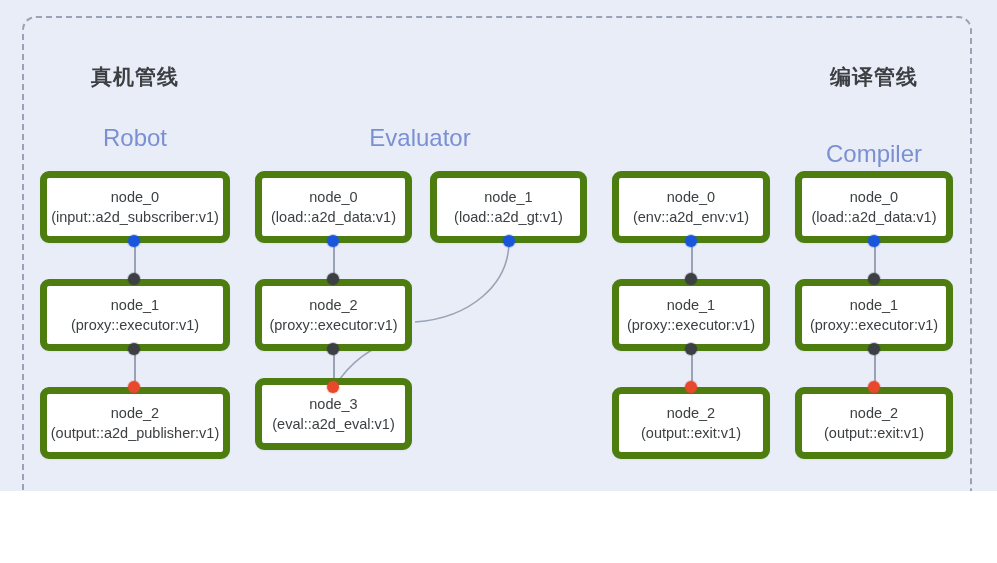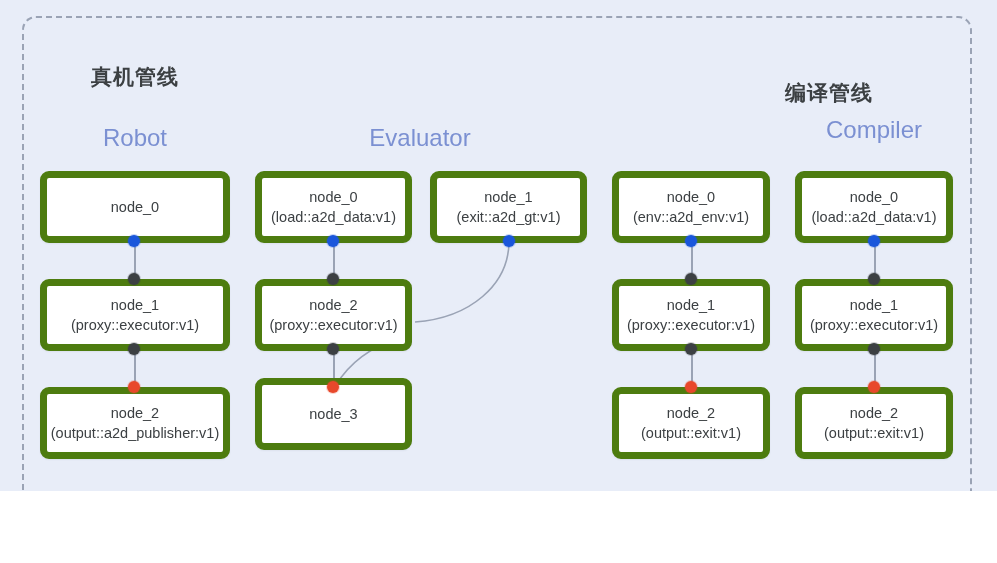--- a/index.html
+++ b/index.html
@@ -95,42 +95,43 @@
 <div id="canvas">
 
   <div id="dashed-frame"></div>
 
   <div class="col-title-cn" style="left:40px;  top:63px;  width:190px;">真机管线</div>
   <div class="col-title-en" style="left:40px;  top:124px; width:190px;">Robot</div>
 
   <div class="col-title-en" style="left:330px; top:124px; width:180px;">Evaluator</div>
 
 
-  <div class="col-title-cn" style="left:738px; top:63px;  width:182px;margin-top:16px;">编译管线</div>
-  <div class="col-title-en" style="left:783px; top:116px; width:182px;">Compiler</div>
+  <div class="col-title-cn" style="left:783px; top:63px;  width:182px;">编译管线</div>
+  <div class="col-title-en" style="left:783px; top:140px; width:182px;">Compiler</div>
 
   <div class="edge-line" style="left:134px; top:241px; height:40px;"></div>
   <div class="edge-line" style="left:134px; top:348px; height:40px;"></div>
 
   <div class="edge-line" style="left:333px; top:241px; height:40px;"></div>
   <div class="edge-line" style="left:333px; top:348px; height:40px;"></div>
 
   <div class="edge-line" style="left:691px; top:241px; height:40px;"></div>
   <div class="edge-line" style="left:691px; top:348px; height:40px;"></div>
 
   <div class="edge-line" style="left:874px; top:241px; height:40px;"></div>
   <div class="edge-line" style="left:874px; top:348px; height:40px;"></div>
 
   <svg id="curves" viewBox="0 0 997 563">
     <path d="M 509,241 C 509,285 470,318 415,322" fill="none" stroke="#9aa3b5" stroke-width="1.6"></path>
     <path d="M 393,341 C 372,347 350,362 336,385" fill="none" stroke="#9aa3b5" stroke-width="1.6"></path>
   </svg>
 
   <div class="node-box" style="left:40px; top:171px; width:190px; height:72px;">
     <div class="node-title">node_0</div>
+    <div class="node-sub">(input::a2d_subscriber:v1)</div>
   </div>
   <div class="dot dot-blue" style="left:128px; top:235px; width:12px; height:12px;"></div>
 
   <div class="node-box" style="left:40px; top:279px; width:190px; height:72px;">
     <div class="node-title">node_1</div>
     <div class="node-sub">(proxy::executor:v1)</div>
   </div>
   <div class="dot dot-dark" style="left:128px; top:273px; width:12px; height:12px;"></div>
   <div class="dot dot-dark" style="left:128px; top:343px; width:12px; height:12px;"></div>
 
@@ -141,33 +142,34 @@
   <div class="dot dot-red" style="left:128px; top:381px; width:12px; height:12px;"></div>
 
   <div class="node-box" style="left:255px; top:171px; width:157px; height:72px;">
     <div class="node-title">node_0</div>
     <div class="node-sub">(load::a2d_data:v1)</div>
   </div>
   <div class="dot dot-blue" style="left:327px; top:235px; width:12px; height:12px;"></div>
 
   <div class="node-box" style="left:430px; top:171px; width:157px; height:72px;">
     <div class="node-title">node_1</div>
-    <div class="node-sub">(exit::a2d_gt:v1)</div>
+    <div class="node-sub">(load::a2d_gt:v1)</div>
   </div>
   <div class="dot dot-blue" style="left:503px; top:235px; width:12px; height:12px;"></div>
 
   <div class="node-box" style="left:255px; top:279px; width:157px; height:72px;">
     <div class="node-title">node_2</div>
     <div class="node-sub">(proxy::executor:v1)</div>
   </div>
   <div class="dot dot-dark" style="left:327px; top:273px; width:12px; height:12px;"></div>
   <div class="dot dot-dark" style="left:327px; top:343px; width:12px; height:12px;"></div>
 
   <div class="node-box" style="left:255px; top:378px; width:157px; height:72px;">
     <div class="node-title">node_3</div>
+    <div class="node-sub">(eval::a2d_eval:v1)</div>
   </div>
   <div class="dot dot-red" style="left:327px; top:381px; width:12px; height:12px;"></div>
 
   <div class="node-box" style="left:612px; top:171px; width:158px; height:72px;">
     <div class="node-title">node_0</div>
     <div class="node-sub">(env::a2d_env:v1)</div>
   </div>
   <div class="dot dot-blue" style="left:685px; top:235px; width:12px; height:12px;"></div>
 
   <div class="node-box" style="left:612px; top:279px; width:158px; height:72px;">

